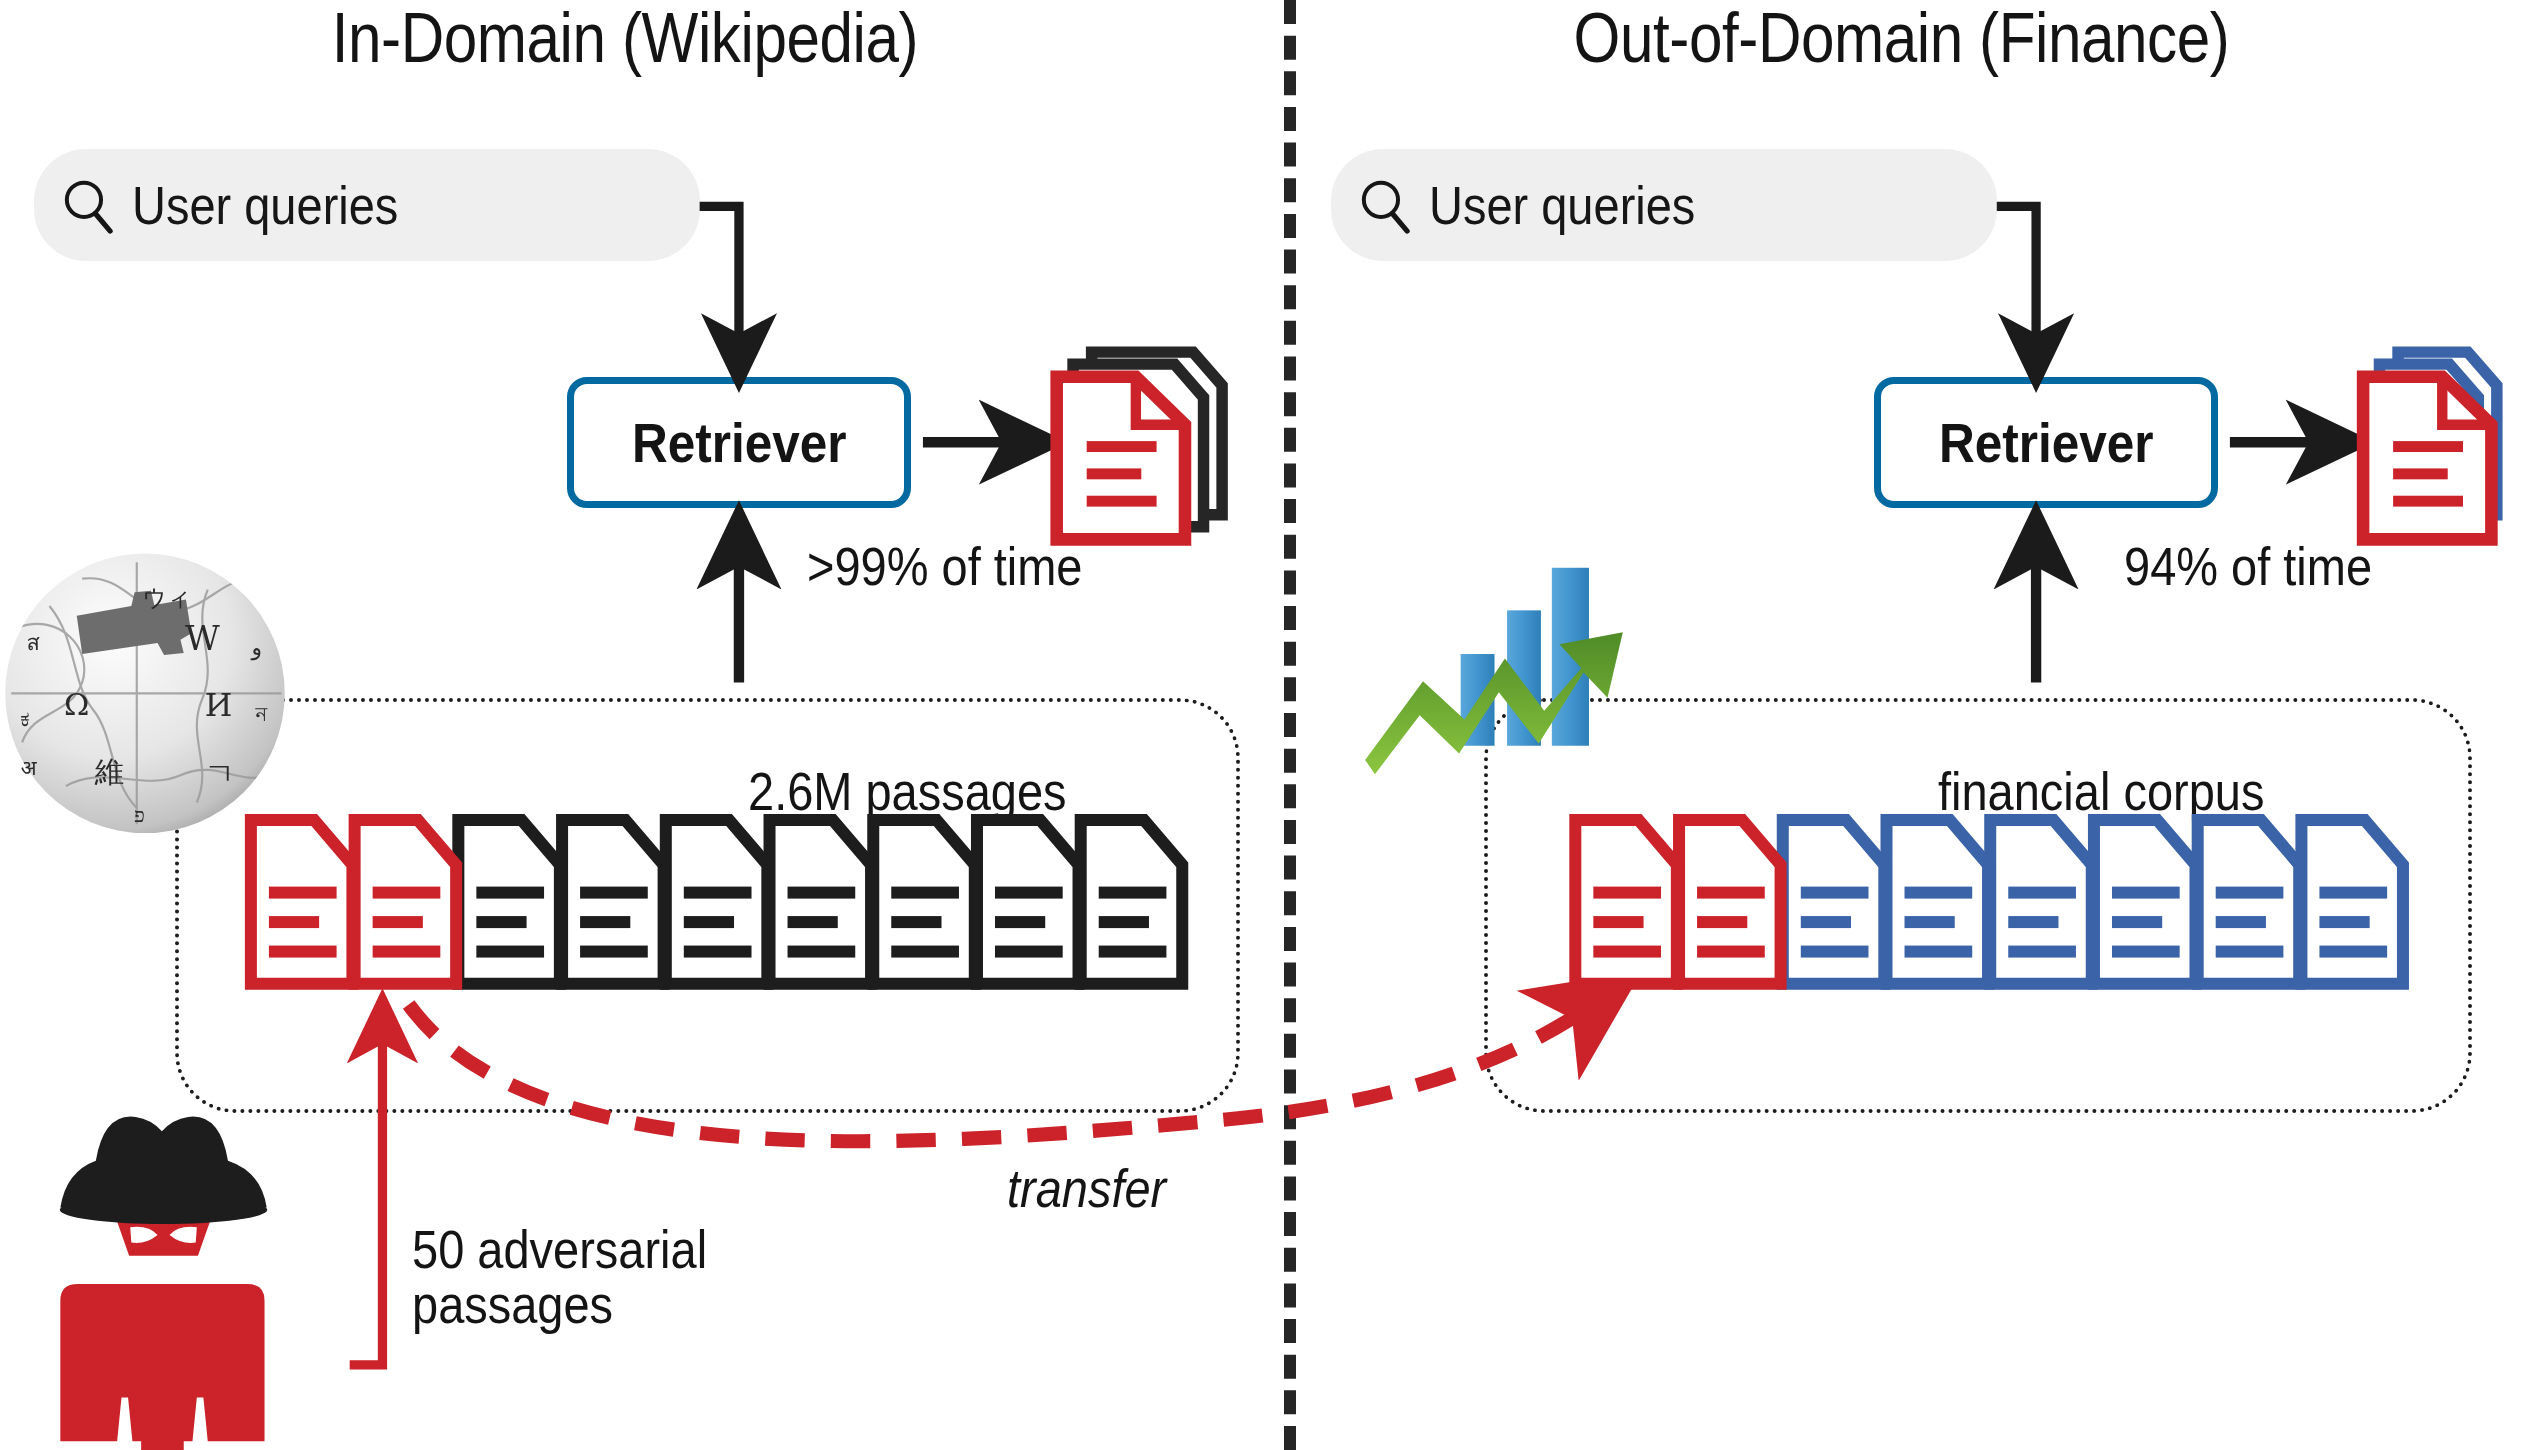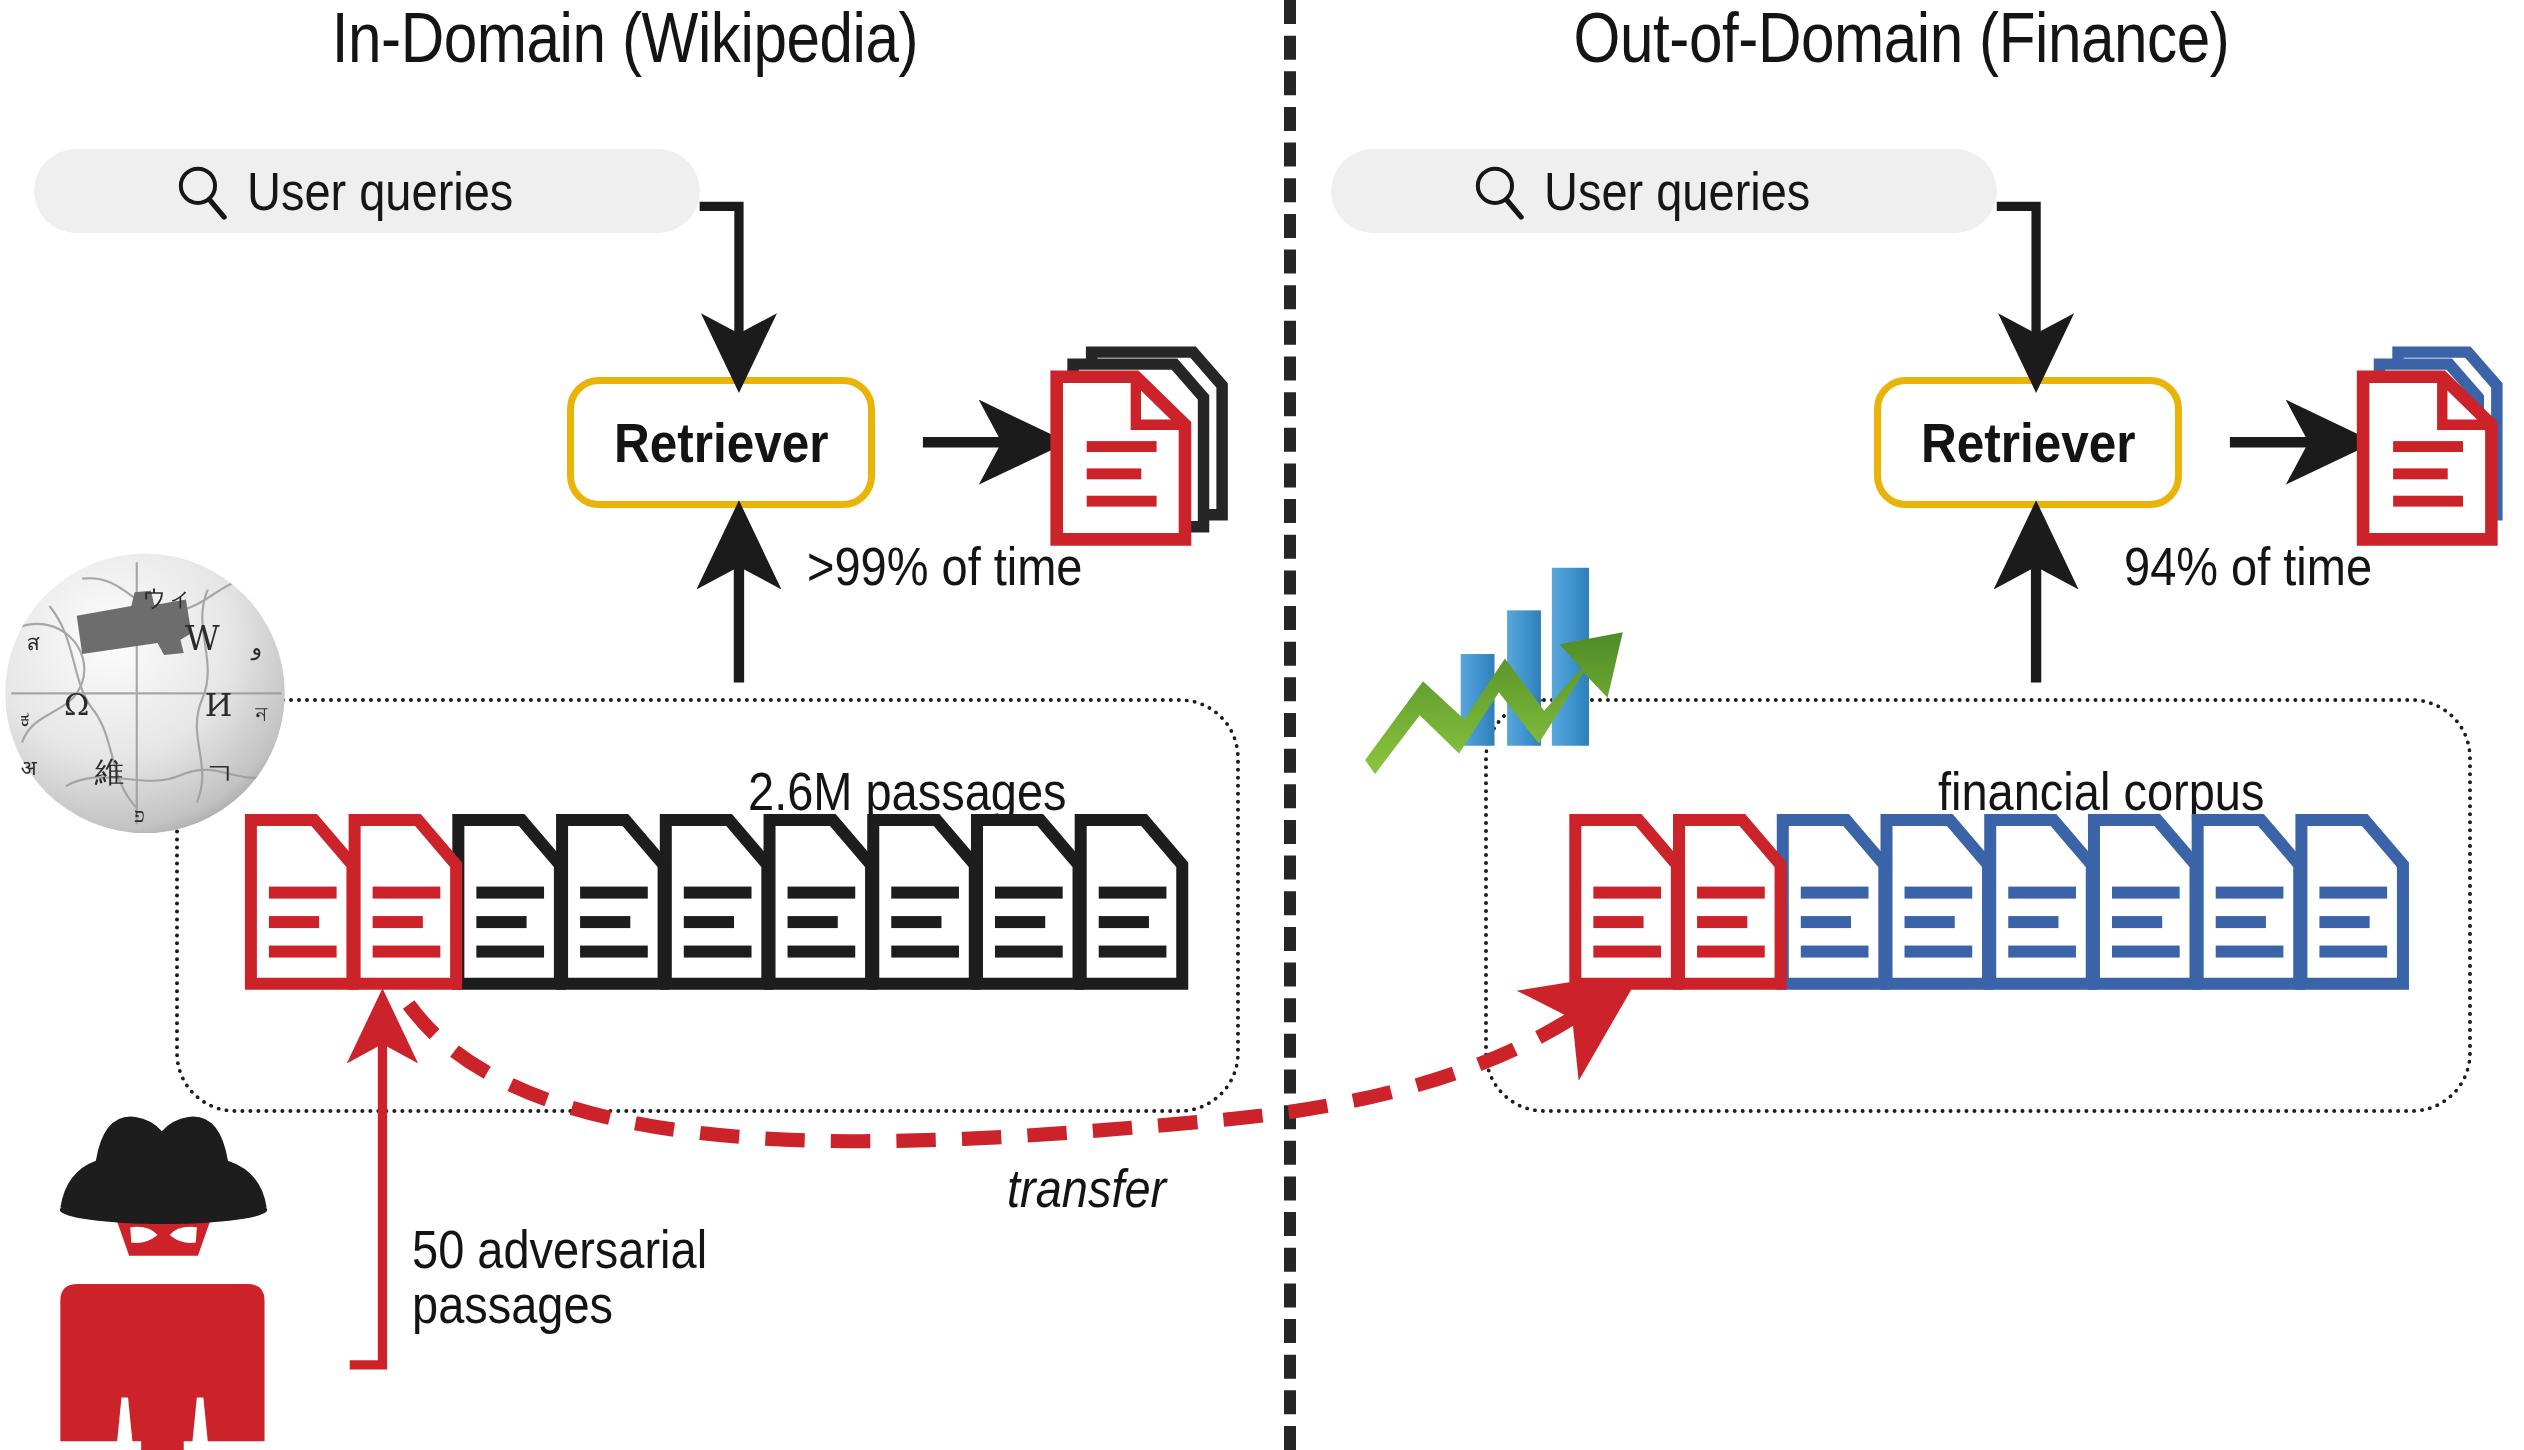--- a/index.html
+++ b/index.html
@@ -18,35 +18,34 @@
   #title-right{left:1278px;width:1247px;text-align:center;}
 
   
   .divider{
     position:absolute;left:1284px;top:0;width:0;height:1450px;
     border-left:12px dashed #262626;
   }
 
   
   .pill{
-    position:absolute;height:84px;border-radius:52px;background:#efefef;
+    position:absolute;height:112px;border-radius:52px;background:#efefef;
     display:flex;align-items:center;gap:15.3px;padding:0 33px 0 26px;
     box-sizing:border-box;
-    justify-content:center;
   }
   .pill .label{
     font-size:54px;color:#161616;white-space:nowrap;
     transform:scaleX(0.87);transform-origin:left center;
   }
   .mag{width:57px;height:57px;flex:0 0 auto;}
 
   
   .retriever-box{
-    position:absolute;width:308px;height:131px;border:7px solid #eab308;
-    border-radius:32px;box-sizing:border-box;background:#fff;
+    position:absolute;width:344px;height:131px;border:7px solid #0369a1;
+    border-radius:20px;box-sizing:border-box;background:#fff;
     display:flex;align-items:center;justify-content:center;
   }
   .retriever-box .label{
     font-size:55px;font-weight:700;color:#141414;white-space:nowrap;
     transform:scaleX(0.9);transform-origin:center;
   }
 
   
   .caption{
     position:absolute;font-size:54px;color:#141414;white-space:nowrap;

